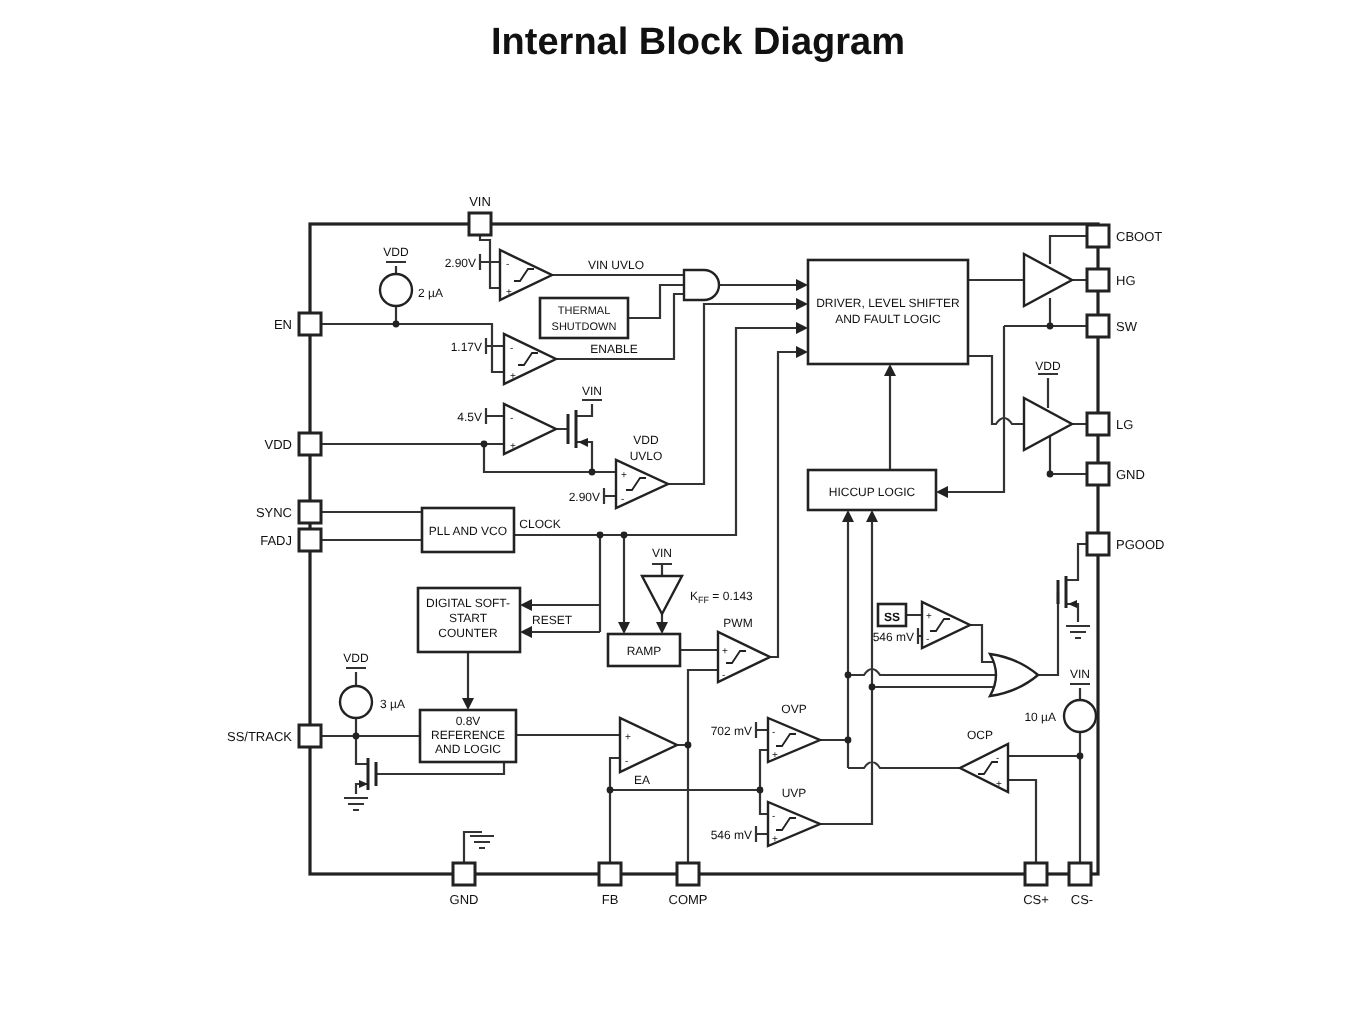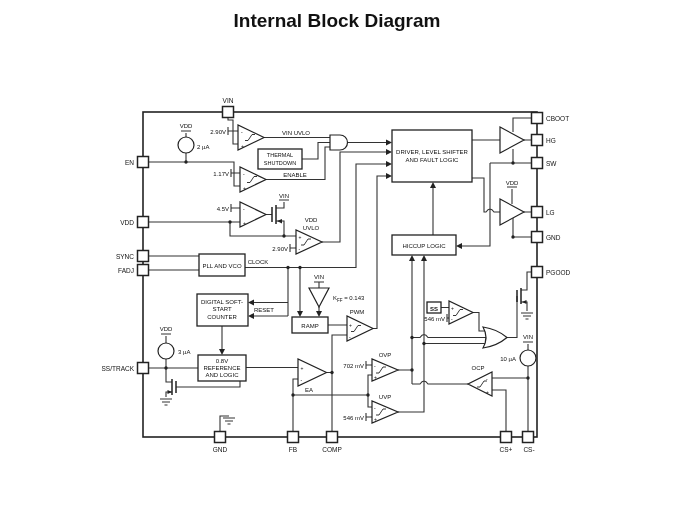--- a/index.html
+++ b/index.html
@@ -1,16 +1,16 @@
 <!DOCTYPE html>
 <html><head>
 <meta charset="utf-8">
 <style>
   html,body{margin:0;padding:0;background:#fff;}
-  #stage{width:586px;height:506px;position:relative;background:#fff;}
+  #stage{width:586px;height:506px;position:relative;background:#fff;padding-left:12px;}
   svg{display:block;}
   text{font-family:"Liberation Sans",sans-serif;fill:#111;}
   .s5{font-size:5px;} .s55{font-size:5.5px;} .s6{font-size:6px;} .s65{font-size:6.5px;}
   .b{font-weight:bold;}
   .title{font-size:19px;font-weight:bold;}
   .wire{stroke:#333;stroke-width:1.1;fill:none;}
   .blk{fill:#fff;stroke:#222;stroke-width:1.3;}
   .tri{fill:#fff;stroke:#222;stroke-width:1.2;}
   .pin{fill:#fff;stroke:#222;stroke-width:1.5;}
   .outer{fill:none;stroke:#222;stroke-width:1.6;}

